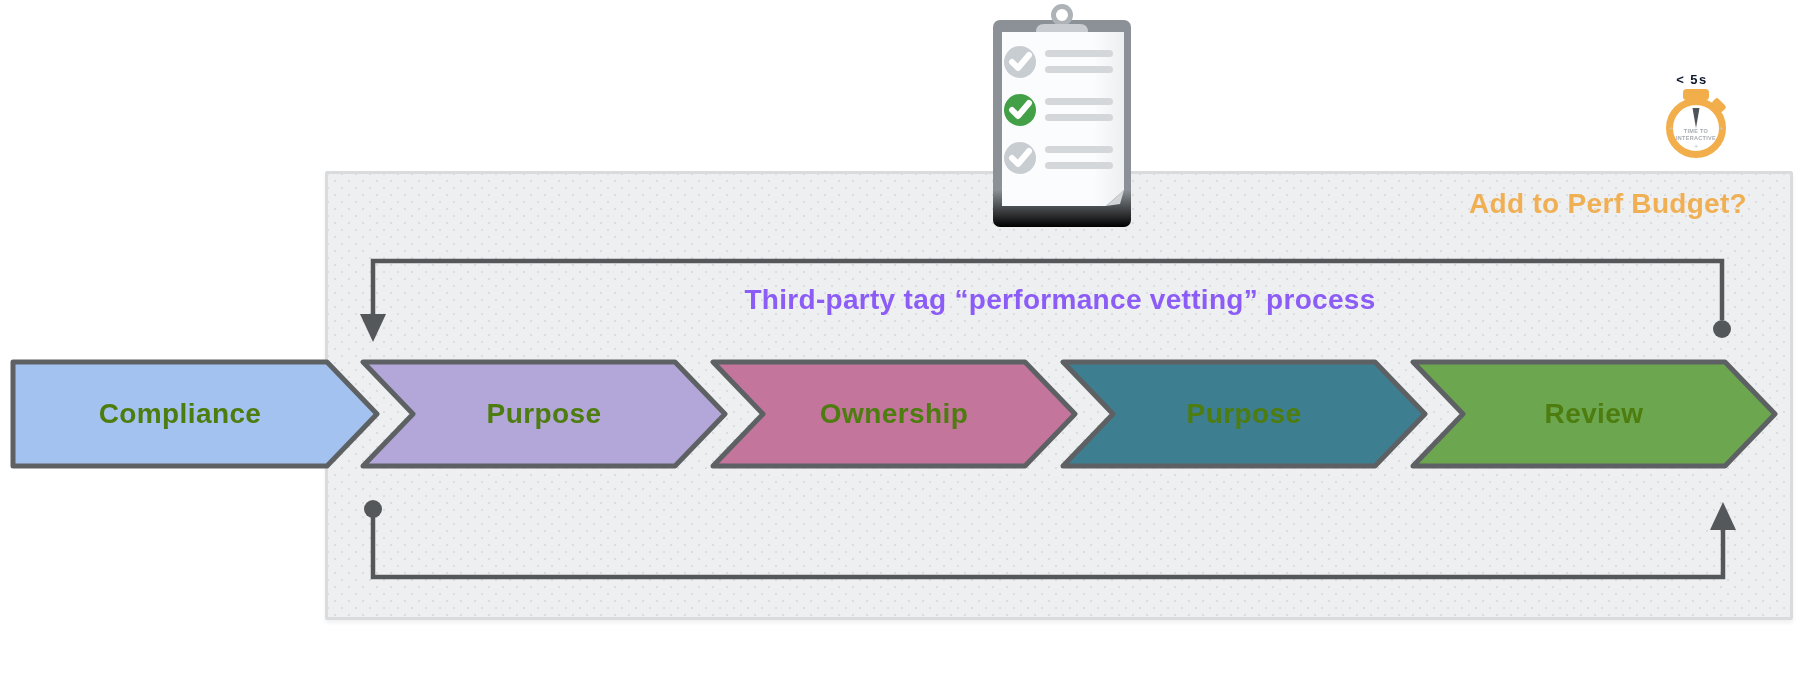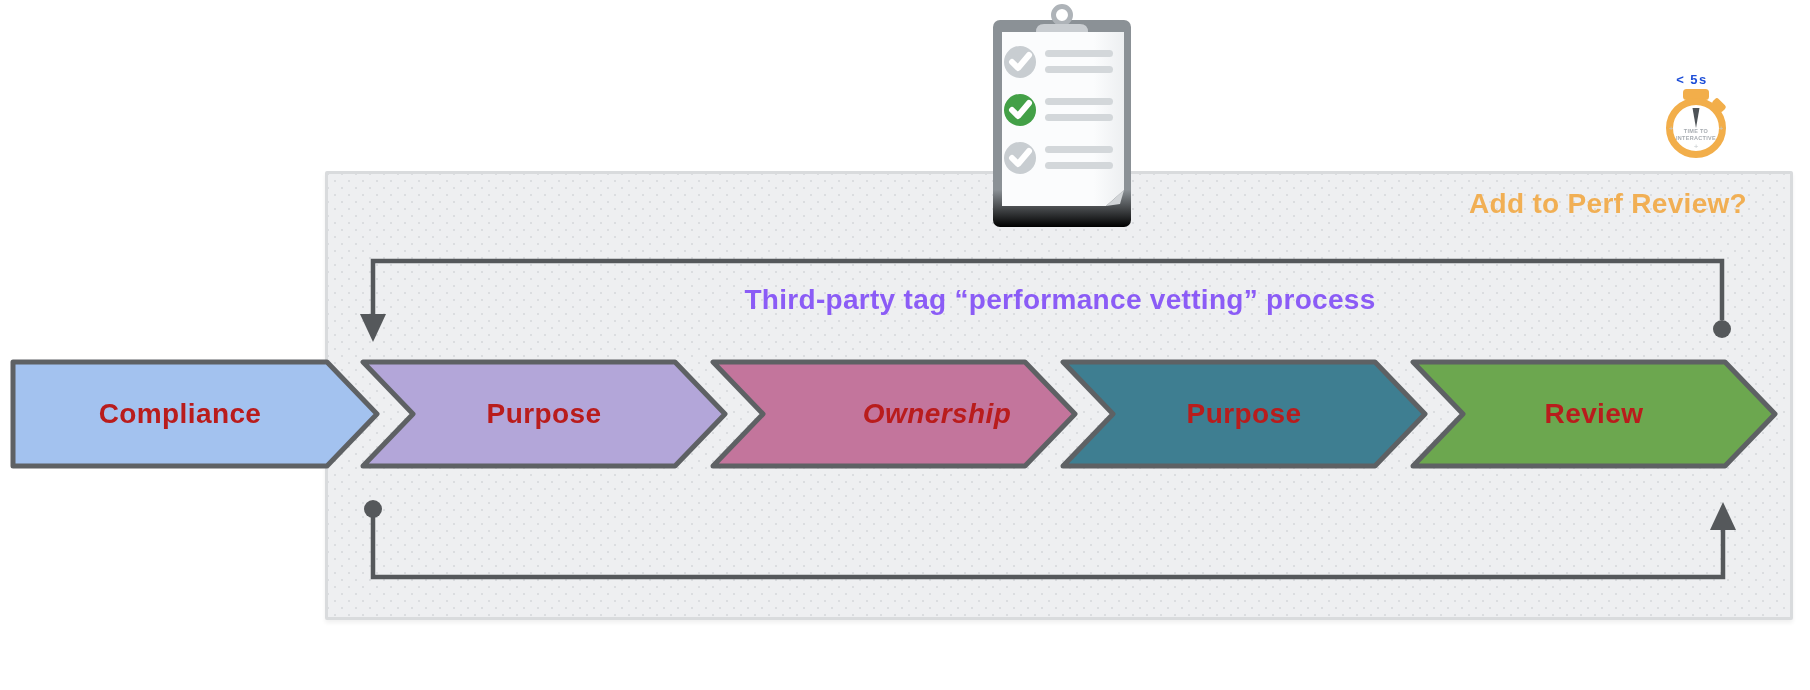--- a/index.html
+++ b/index.html
@@ -17,41 +17,41 @@
     background-size:14px 14px;background-position:0 0,7px 7px;
     border:3px solid #D9DBDD;border-radius:2px;
     box-shadow:0 3px 4px rgba(0,0,0,.06);
     z-index:1;
   }
   .diagram-svg{position:absolute;left:0;top:0;z-index:2;}
   .icon-svg{position:absolute;z-index:4;}
   .step-label{
     position:absolute;top:362px;height:104px;display:flex;
     align-items:center;justify-content:center;
-    color:#b91c1c;font-size:28px;font-weight:bold;letter-spacing:.4px;
+    color:#4d7c0f;font-size:28px;font-weight:bold;letter-spacing:.4px;
     z-index:3;pointer-events:none;
   }
   .lbl-compliance{left:13px;width:334px;}
   .lbl-required{left:413px;width:262px;}
-  .lbl-ownership{left:806px;width:262px;font-style:italic;}
+  .lbl-ownership{left:763px;width:262px;}
   .lbl-purpose{left:1113px;width:262px;}
   .lbl-review{left:1463px;width:262px;text-align:center;}
   .title{
     position:absolute;left:327px;top:284px;width:1466px;
     text-align:center;font-size:28px;font-weight:bold;color:#8b5cf6;
     letter-spacing:.3px;z-index:3;
   }
   .perf-budget{
     position:absolute;top:188px;right:63px;
     font-size:28px;font-weight:bold;color:#F1AF54;letter-spacing:.3px;
     z-index:3;
   }
   .badge-5s{
     position:absolute;left:1650px;top:72px;width:84px;text-align:center;
-    font-size:13px;font-weight:bold;color:#1d4ed8;letter-spacing:1.5px;
+    font-size:13px;font-weight:bold;color:#0f172a;letter-spacing:1.5px;
     z-index:4;
   }
 </style>
 </head>
 <body>
 
 <div class="canvas">
 
   <div class="panel"></div>
 
@@ -78,21 +78,21 @@
     </g>
   </svg>
 
   <div class="step-label lbl-compliance">Compliance</div>
   <div class="step-label lbl-required">Purpose</div>
   <div class="step-label lbl-ownership">Ownership</div>
   <div class="step-label lbl-purpose">Purpose</div>
   <div class="step-label lbl-review">Review</div>
 
   <div class="title">Third-party tag “performance vetting” process</div>
-  <div class="perf-budget">Add to Perf Review?</div>
+  <div class="perf-budget">Add to Perf Budget?</div>
 
   <svg class="icon-svg" style="left:985px;top:0px" width="160" height="240" viewBox="0 0 160 240">
     <defs>
       <linearGradient id="boardGrad" x1="0" y1="0" x2="0" y2="1">
         <stop offset="0.82" stop-color="#8B9196"></stop>
         <stop offset="1" stop-color="#79818​6"></stop>
         <stop offset="1" stop-color="#798186"></stop>
       </linearGradient>
       <linearGradient id="paperGrad" x1="0" y1="0" x2="1" y2="0">
         <stop offset="0.75" stop-color="#FBFCFD"></stop>

